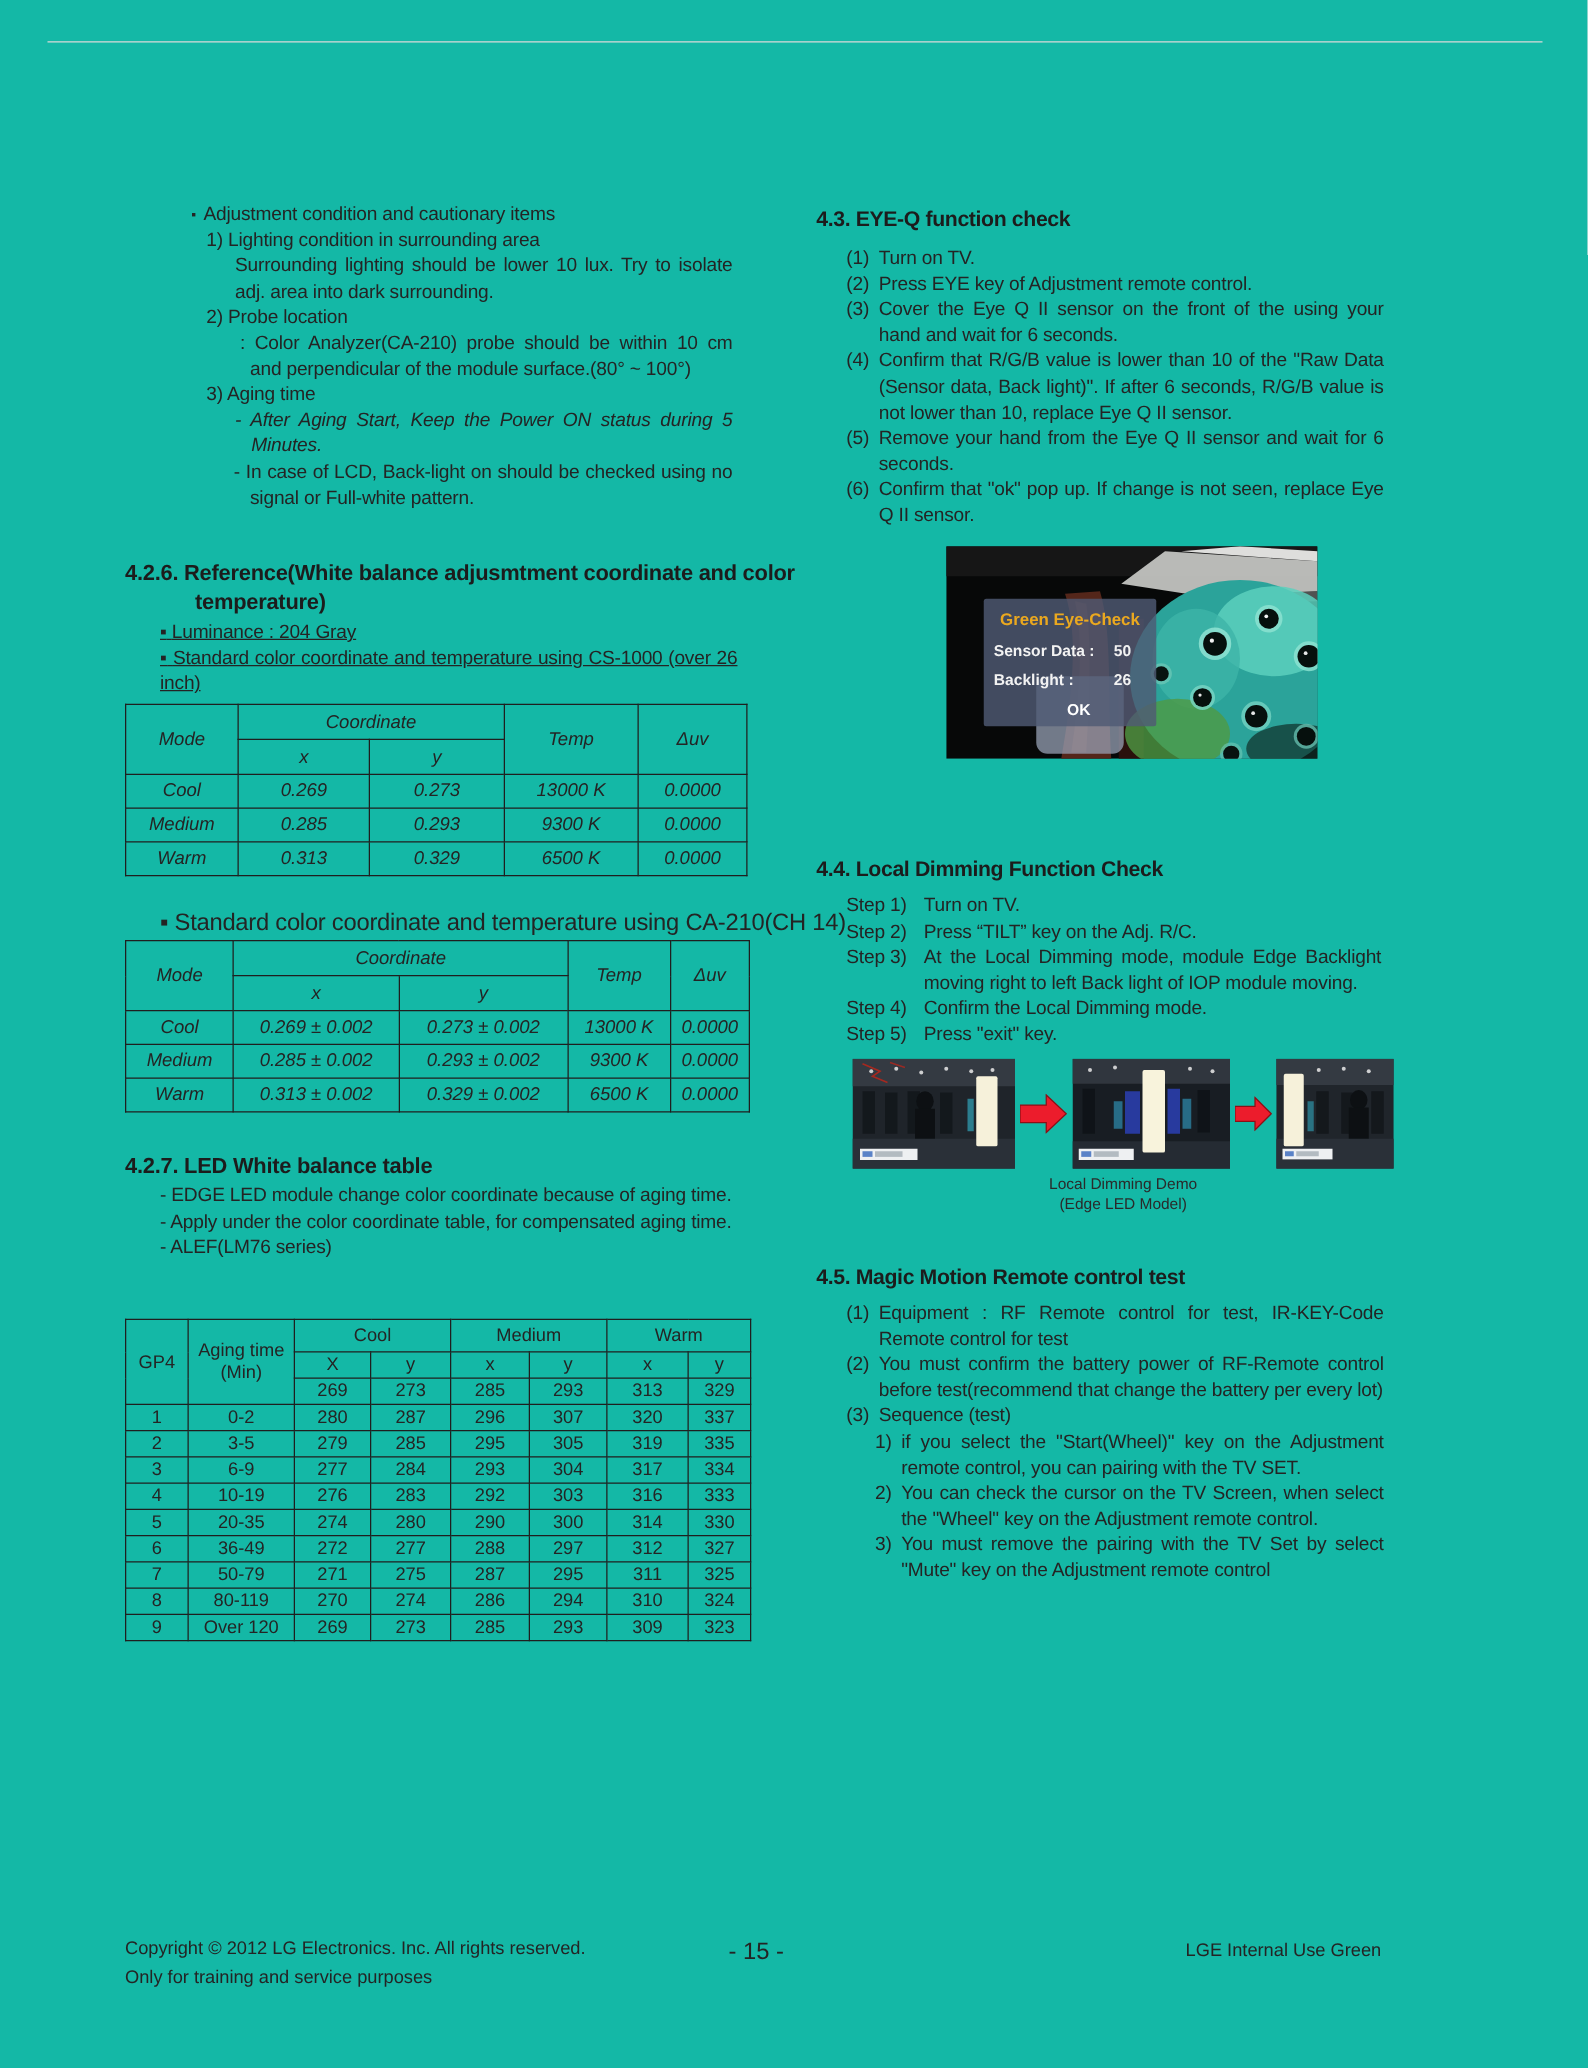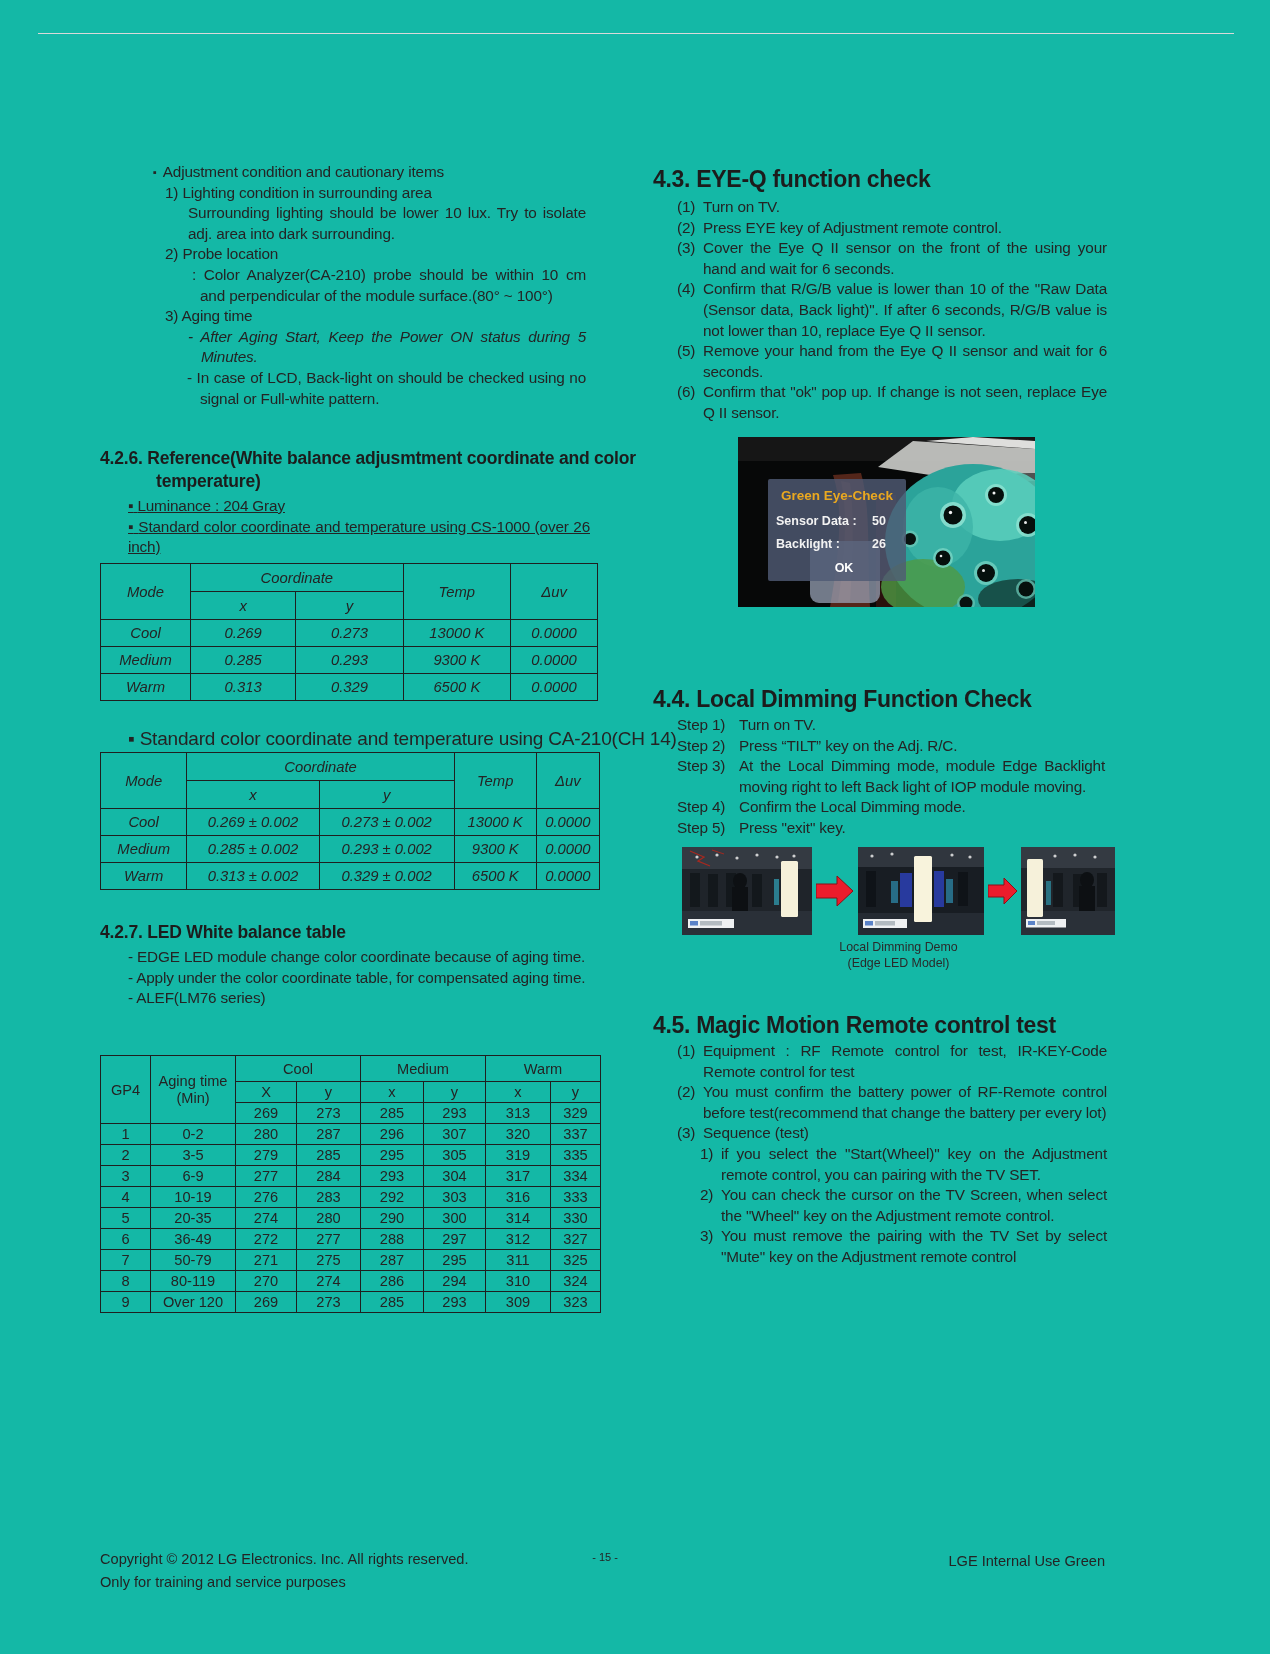--- a/index.html
+++ b/index.html
@@ -8,21 +8,21 @@
   .abs{position:absolute;}
   .topline{position:absolute;top:33px;left:38px;width:1196px;height:1px;background:#d9d9d9;}
 
   
   .body{font-size:15.3px;line-height:20.6px;letter-spacing:-0.15px;color:#242424;}
   .just{text-align:justify;}
   .hang13{padding-left:13px;text-indent:-13px;}
   .hang8{padding-left:12px;text-indent:-8px;}
 
   
-  .h-big{font-size:23px;font-weight:bold;letter-spacing:-0.3px;color:#1c1c1c;white-space:nowrap;}
+  .h-big{font-size:17px;font-weight:bold;letter-spacing:-0.3px;color:#1c1c1c;white-space:nowrap;}
   .h-small{font-size:17.5px;font-weight:bold;letter-spacing:-0.2px;color:#1c1c1c;
            padding-left:56px;text-indent:-56px;line-height:23px;}
 
   
   .c-label{margin-left:12px;}
   .c-body{margin-left:35px;}
 
   
   .blt{padding-left:0;}
   .blt .sq{font-size:11px;vertical-align:1px;margin-right:6px;}
@@ -48,21 +48,21 @@
   .tblA tr.hrow td{height:27px;}
   .tbl3{width:501px;}
   .tbl3 td{height:20px;font-size:14.6px;}
   .tbl3 td.aging{line-height:17px;}
 
   
   .cap{font-size:12.4px;line-height:16px;color:#2a2a2a;text-align:center;}
 
   
   .foot{font-size:14.6px;line-height:23px;color:#242424;}
-  .pgnum{font-size:11px;color:#242424;text-align:center;}
+  .pgnum{font-size:19px;color:#242424;text-align:center;}
 </style>
 </head>
 <body>
 
 <div class="page">
   <div class="topline"></div>
 
   <div class="abs body" style="left:153px;top:162px;width:433px;">
     <div><span class="blt"><span class="sq">▪</span><span>Adjustment condition and cautionary items</span></span></div>
     <div class="c-label">1) Lighting condition in surrounding area</div>
@@ -326,21 +326,21 @@
     <div class="nitem">
         <span class="m">(5)</span>
         <span class="t">Remove your hand from the Eye Q II sensor and wait for 6 seconds.</span>
       </div>
     <div class="nitem">
         <span class="m">(6)</span>
         <span class="t">Confirm that "ok" pop up. If change is not seen, replace Eye Q II sensor.</span>
       </div>
   </div>
 
-  <div class="abs" style="left:738px;top:437px;width:297px;height:170px;">
+  <div class="abs" style="left:757px;top:437px;width:297px;height:170px;">
     <svg width="297" height="170" viewBox="0 0 297 170">
       <rect x="0" y="0" width="297" height="170" fill="#070808"></rect>
       <rect x="0" y="0" width="297" height="24" fill="#161616"></rect>
       <polygon points="140,30 175,4 297,12 297,36 205,40" fill="#c8c9c6" opacity="0.92"></polygon>
       <polygon points="188,4 235,0 297,4 297,12" fill="#e9e9e7" opacity="0.95"></polygon>
       <polygon points="205,40 297,36 297,44 215,46" fill="#6f7270" opacity="0.7"></polygon>
       <path d="M95,38 C106,70 101,120 92,170 L132,170 C129,120 133,70 123,36 Z" fill="#54261a"></path>
       <path d="M103,44 C110,75 107,120 100,165 L112,165 C115,120 116,75 112,46 Z" fill="#7b3a24" opacity="0.75"></path>
       <rect x="138" y="58" width="20" height="112" fill="#2a100c"></rect>
       <g>

